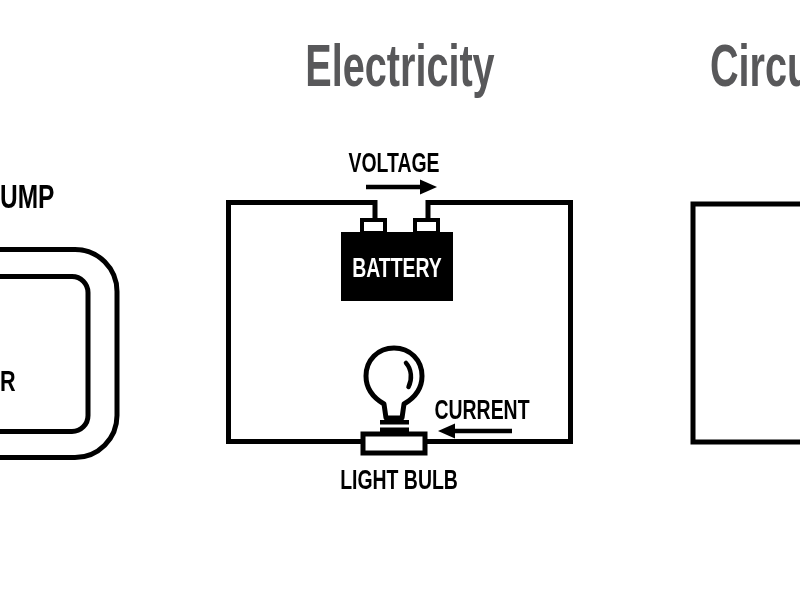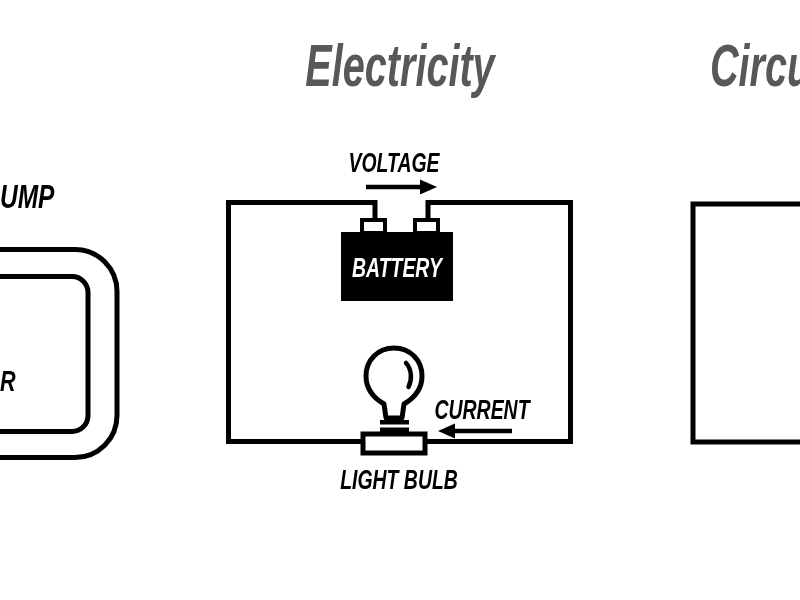--- a/index.html
+++ b/index.html
@@ -12,21 +12,20 @@
     overflow: hidden;
     position: relative;
     background: #ffffff;
     font-family: "Liberation Sans", sans-serif;
   }
   .stage {
     position: absolute;
     inset: 0;
     width: 800px;
     height: 600px;
-    font-style: italic;
   }
   svg.diagram {
     position: absolute;
     left: 0;
     top: 0;
   }
   .lbl {
     position: absolute;
     font-weight: 700;
     color: #000000;

